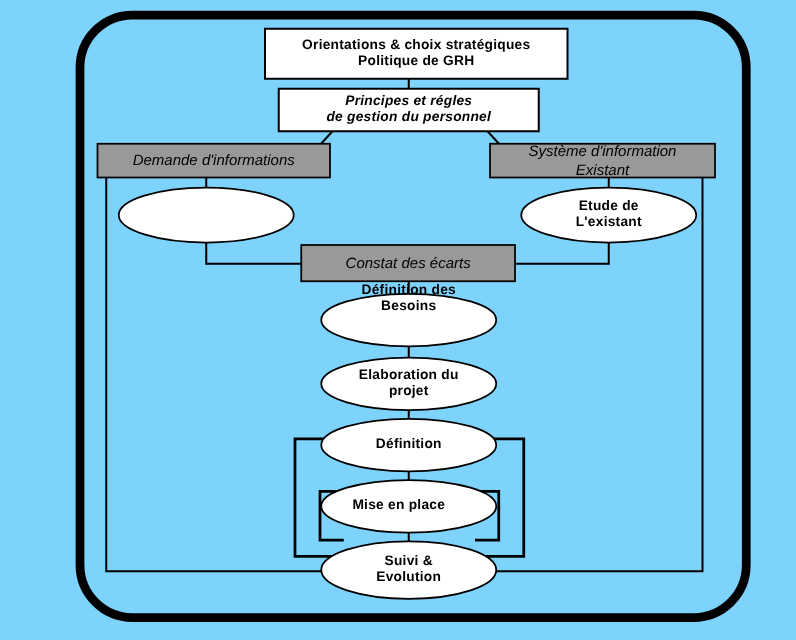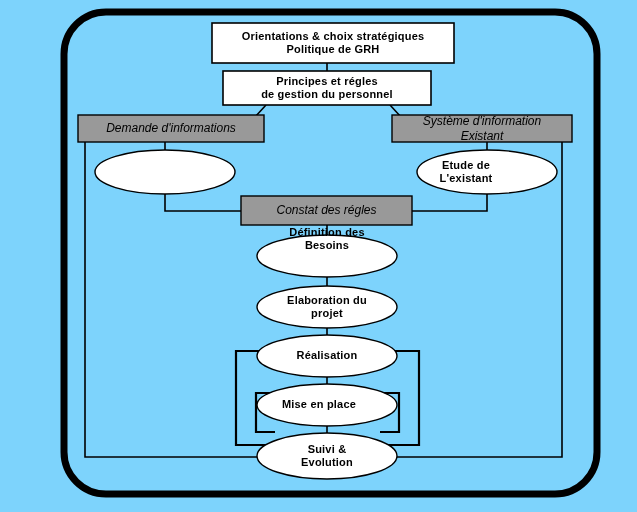--- a/index.html
+++ b/index.html
@@ -115,40 +115,40 @@
     <ellipse cx="327" cy="356" rx="70" ry="21" fill="#ffffff" stroke="#000000" stroke-width="1.4"></ellipse>
 
     <ellipse cx="327" cy="405" rx="70" ry="21" fill="#ffffff" stroke="#000000" stroke-width="1.4"></ellipse>
 
     <ellipse cx="327" cy="456" rx="70" ry="23" fill="#ffffff" stroke="#000000" stroke-width="1.4"></ellipse>
   </svg>
 
   <div class="node-label lbl-bold" style="left:212px; top:23px; width:242px; height:40px;">Orientations &amp; choix stratégiques
 Politique de GRH</div>
 
-  <div class="node-label lbl-bold" style="left:223px; top:71px; width:208px; height:34px;">Principes et régles
+  <div class="node-label lbl-bold" style="left:223px; top:71px; width:208px; height:34px;font-style:italic;">Principes et régles
 de gestion du personnel</div>
 
   <div class="node-label lbl-italic" style="left:78px; top:115px; width:186px; height:27px;">Demande d'informations</div>
 
   <div class="node-label lbl-italic" style="left:392px; top:114px; width:180px; height:29px;">Système d'information
 Existant</div>
 
 
-  <div class="node-label lbl-bold" style="left:396px; top:150px; width:140px; height:44px;">Etude de
+  <div class="node-label lbl-bold" style="left:417px; top:150px; width:140px; height:44px;">Etude de
 L'existant</div>
 
-  <div class="node-label lbl-italic" style="left:241px; top:196px; width:171px; height:29px;">Constat des régles</div>
+  <div class="node-label lbl-italic" style="left:241px; top:196px; width:171px; height:29px;">Constat des écarts</div>
 
   <div class="node-label lbl-bold" style="left:257px; top:218px; width:140px; height:42px;">Définition des
 Besoins</div>
 
   <div class="node-label lbl-bold" style="left:257px; top:286px; width:140px; height:42px;">Elaboration du
 projet</div>
 
-  <div class="node-label lbl-bold" style="left:257px; top:335px; width:140px; height:42px;">Réalisation</div>
+  <div class="node-label lbl-bold" style="left:257px; top:335px; width:140px; height:42px;">Définition</div>
 
   <div class="node-label lbl-bold" style="left:257px; top:384px; width:124px; height:42px;">Mise en place</div>
 
   <div class="node-label lbl-bold" style="left:257px; top:433px; width:140px; height:46px;">Suivi &amp;
 Evolution</div>
 
 </div>
 
 </body></html>

